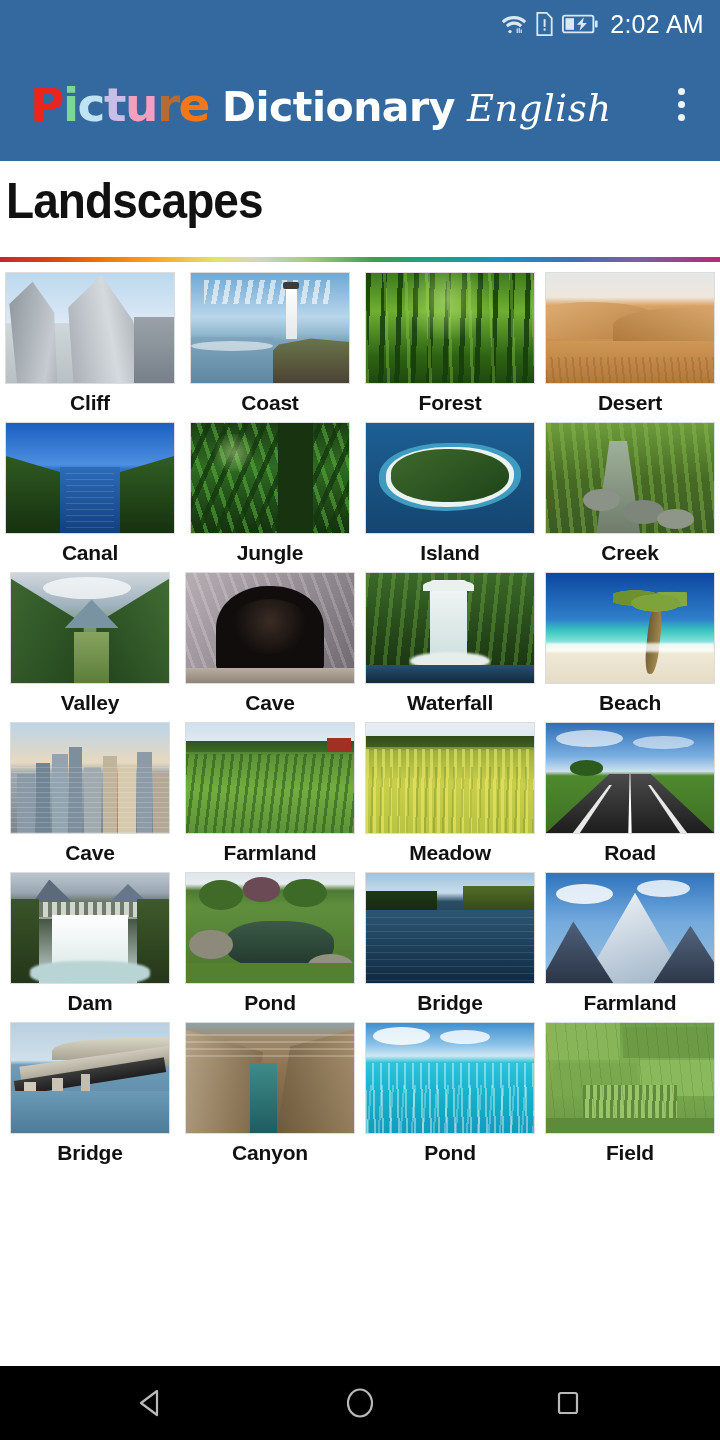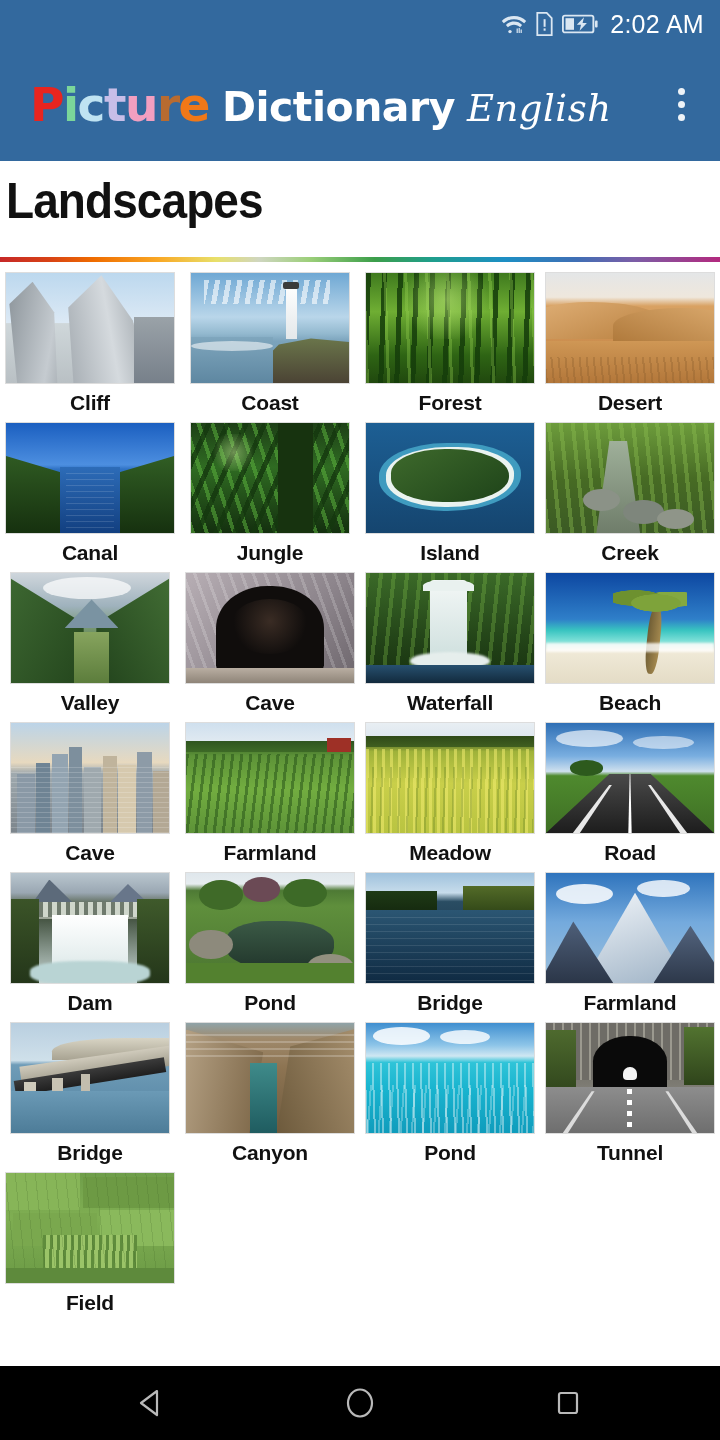--- a/index.html
+++ b/index.html
@@ -447,36 +447,20 @@
       <div class="scene" style="background:linear-gradient(#3f8fd0,#8cc4e8 20%,#cfe7f2 30%,#2fc4d8 36%,#19b4cf 60%,#0f9cbc)">
         <div class="l" style="left:4%;top:4%;width:34%;height:16%;background:rgba(255,255,255,.85);border-radius:50%"></div>
         <div class="l" style="left:44%;top:6%;width:30%;height:13%;background:rgba(255,255,255,.8);border-radius:50%"></div>
         <div class="l" style="left:0;top:36%;width:100%;height:64%;background:repeating-linear-gradient(88deg,rgba(255,255,255,.4) 0 2px,transparent 2px 8px)"></div>
         <div class="l" style="left:0;top:56%;width:100%;height:44%;background:repeating-linear-gradient(-86deg,rgba(255,255,255,.28) 0 2px,transparent 2px 11px)"></div>
       </div>
     </div>
     <div class="label">Pond</div>
   </div>
 
-  <div class="cell">
-    <div class="thumb">
-      <div class="scene" style="background:linear-gradient(#8e8c86,#7a7870 52%,#9d9b95)">
-        <div class="l" style="inset:0 0 48% 0;background:repeating-linear-gradient(90deg,#6e6c66 0 7px,#9b998f 7px 9px),repeating-linear-gradient(rgba(60,58,54,.5) 0 6px,transparent 6px 8px)"></div>
-        <div class="l" style="left:0;top:6%;width:18%;height:52%;background:linear-gradient(#4e6a2e,#33491e)"></div>
-        <div class="l" style="left:82%;top:4%;width:20%;height:52%;background:linear-gradient(#527330,#2f441b)"></div>
-        <div class="l" style="left:28%;top:12%;width:44%;height:48%;background:#0a0a0a;border-radius:48% 48% 0 0"></div>
-        <div class="l" style="left:46%;top:40%;width:8%;height:12%;background:#f4f4f4;border-radius:50% 50% 30% 30%"></div>
-        <div class="l" style="left:0;top:58%;width:100%;height:42%;background:linear-gradient(#8d8d8d,#6e6e6e)"></div>
-        <div class="l" style="left:48%;top:60%;width:3%;height:40%;background:repeating-linear-gradient(#ffffff 0 5px,transparent 5px 11px)"></div>
-        <div class="l" style="left:10%;top:62%;width:22%;height:38%;background:#dcdcdc;clip-path:polygon(78% 0,86% 0,14% 100%,0 100%)"></div>
-        <div class="l" style="left:68%;top:62%;width:22%;height:38%;background:#dcdcdc;clip-path:polygon(14% 0,22% 0,100% 100%,86% 100%)"></div>
-      </div>
-    </div>
-    <div class="label">Tunnel</div>
-  </div>
 
 
   <div class="cell">
     <div class="thumb">
       <div class="scene" style="background:linear-gradient(#6f9e4a,#7fae52 40%,#6b9a45)">
         <div class="l" style="left:0;top:0;width:44%;height:34%;background:#87b558"></div>
         <div class="l" style="left:46%;top:4%;width:54%;height:28%;background:#6d9a44"></div>
         <div class="l" style="left:4%;top:36%;width:50%;height:30%;background:#7aa84e"></div>
         <div class="l" style="left:56%;top:34%;width:44%;height:32%;background:#8ab95c"></div>
         <div class="l" style="left:22%;top:56%;width:56%;height:34%;background:repeating-linear-gradient(92deg,#5f8c3c 0 3px,#9bc468 3px 7px)"></div>

